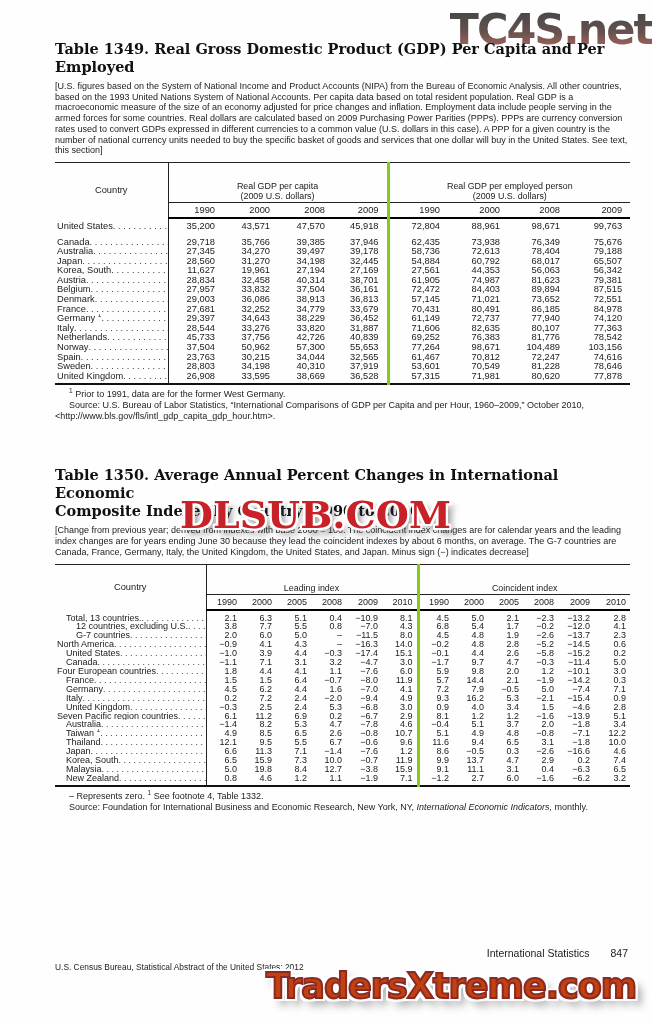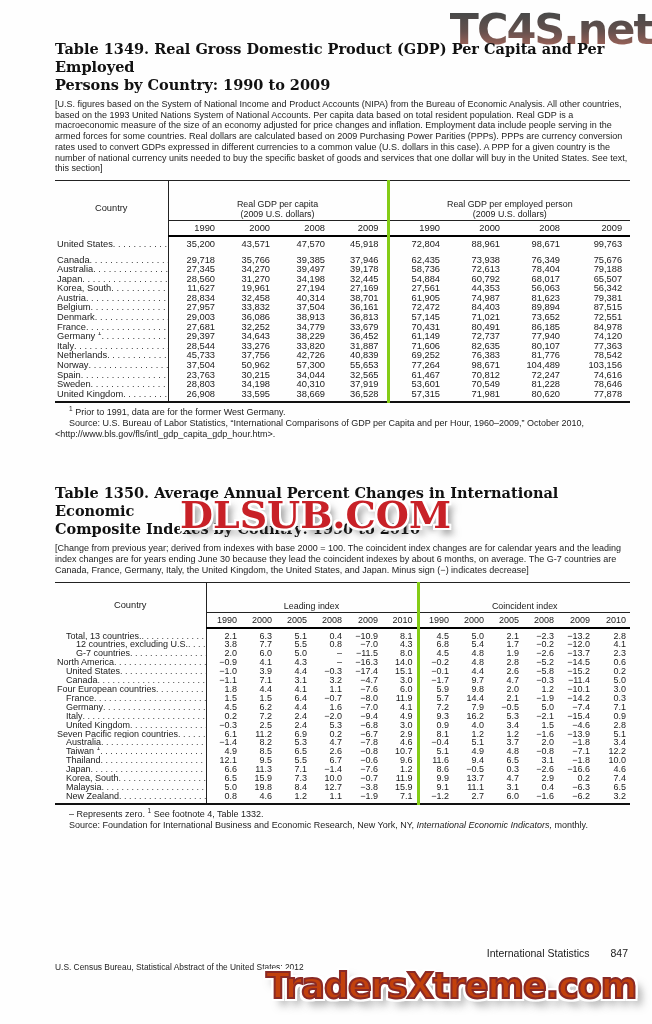--- a/index.html
+++ b/index.html
@@ -76,21 +76,21 @@
                       -3px -3px 0 #fff,3px 3px 0 #fff,-3px 3px 0 #fff,3px -3px 0 #fff,
                       6px 7px 8px rgba(80,80,80,.6);}
 </style>
 </head>
 <body>
 
 <div class="wm-top">TC4S.net</div>
 
 <div class="page">
 
-  <h1 class="tbl-title t1349-title"><span>Table 1349. Real Gross Domestic Product (GDP) Per Capita and Per Employed</span><br><span>Persons by Country: 1990 to 2009</span></h1>
+  <h1 class="tbl-title t1349-title"><span>Table 1349. Real Gross Domestic Product (GDP) Per Capita and Per Employed</span><br></h1>
   <p class="note">[U.S. figures based on the System of National Income and Product Accounts (NIPA) from the Bureau of Economic Analysis. All other countries, based on the 1993 United Nations System of National Accounts. Per capita data based on total resident population. Real GDP is a macroeconomic measure of the size of an economy adjusted for price changes and inflation. Employment data include people serving in the armed forces for some countries. Real dollars are calculated based on 2009 Purchasing Power Parities (PPPs). PPPs are currency conversion rates used to convert GDPs expressed in different currencies to a common value (U.S. dollars in this case). A PPP for a given country is the number of national currency units needed to buy the specific basket of goods and services that one dollar will buy in the United States. See text, this section]</p>
 
   <table class="t1349">
     <colgroup>
       <col style="width:113px">
       <col style="width:55px">
         <col style="width:55px">
         <col style="width:55px">
         <col style="width:55px">
       <col style="width:60px">

